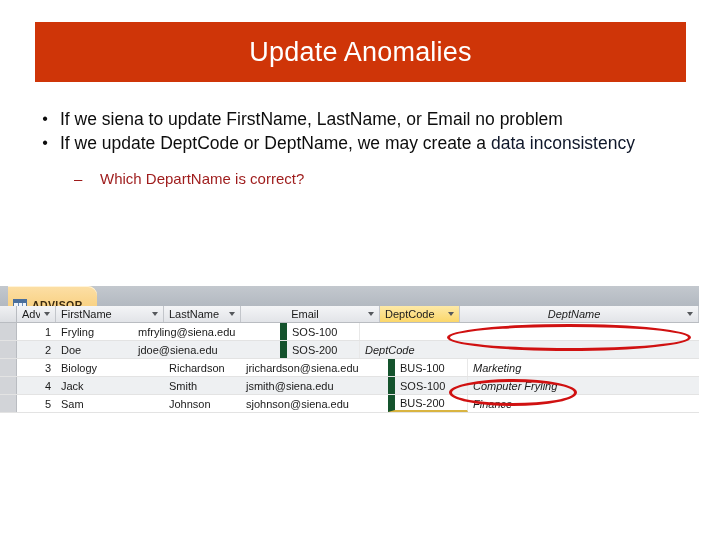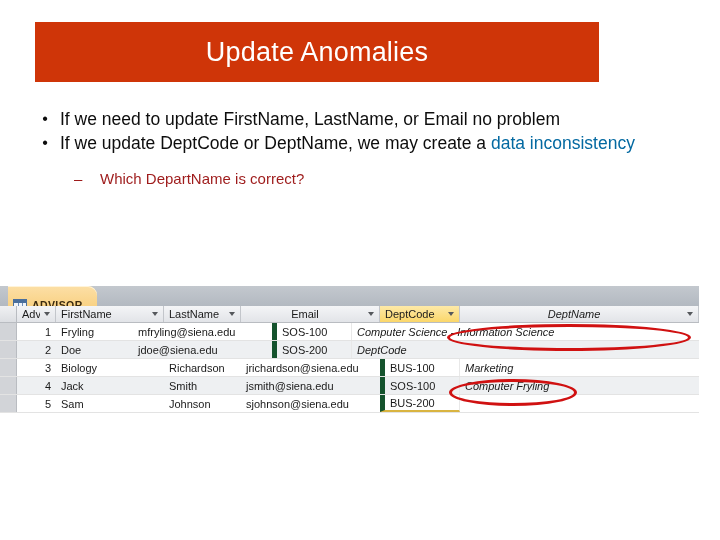--- a/index.html
+++ b/index.html
@@ -14,21 +14,21 @@
     overflow: hidden;
     font-family: "Liberation Sans", sans-serif;
     -webkit-font-smoothing: antialiased;
   }
 
   
   #title-banner {
     position: absolute;
     left: 35px;
     top: 22px;
-    width: 564px;
+    width: 651px;
     height: 60px;
     background: #cf3508;
     display: flex;
     align-items: center;
     justify-content: center;
   }
   #title-text {
     color: #ffffff;
     font-size: 27px;
     font-weight: normal;
@@ -56,21 +56,21 @@
     width: 30px;
     flex: 0 0 30px;
     text-align: center;
     font-size: 16px;
     line-height: 1.42;
   }
   .bullet-body {
     flex: 1 1 auto;
   }
   .accent-red {
-    color: #0369a1;
+    color: #0f172a;
   }
   .sub-row {
     display: flex;
     align-items: flex-start;
     font-size: 15px;
     color: #9e1b1b;
     line-height: 1.3;
     margin-top: 14px;
     margin-left: 40px;
   }
@@ -201,21 +201,21 @@
     width: 0; height: 0;
     border-left: 3.5px solid transparent;
     border-right: 3.5px solid transparent;
     border-top: 4px solid #55585c;
   }
   .hdr-selected {
     background: linear-gradient(to bottom, #fde9a8 0%, #fbd76a 100%) !important;
   }
   .row-odd  { background: #ffffff; }
   .row-even { background: #eef0f2; }
-  .code-cell { border-left: 5px solid #14532d; border-right: 1px solid #e8e8e8; }
+  .code-cell { border-left: 7px solid #14532d; border-right: 1px solid #e8e8e8; margin-left: 8px; }
   .code-under { border-bottom: 2px solid #d9b441; }
 
   
   .annot-ellipse {
     position: absolute;
     border: 3px solid #d01111;
     border-radius: 50%;
     box-sizing: border-box;
     pointer-events: none;
   }
@@ -237,21 +237,21 @@
 
 <div id="title-banner">
   <div id="title-text">Update Anomalies</div>
 </div>
 
 <div id="bullets">
 
   <div class="bullet-row">
     <div class="bullet-marker">•</div>
     <div class="bullet-body">
-      <span>If we need to update FirstName, LastName, or Email no problem</span>
+      <span>If we siena to update FirstName, LastName, or Email no problem</span>
     </div>
   </div>
 
   <div class="bullet-row">
     <div class="bullet-marker">•</div>
     <div class="bullet-body">
       <span>If we update DeptCode or DeptName, we may create a </span><span class="accent-red">data inconsistency</span>
     </div>
   </div>
 
@@ -300,21 +300,20 @@
         <span class="arrow"></span>
       </div>
     </div>
 
     <div class="grid-row row-odd">
       <div class="sel-strip"></div>
       <div class="cell c-id">1</div>
       <div class="cell c-last">Fryling</div>
       <div class="cell c-email">mfryling@siena.edu</div>
       <div class="cell c-code code-cell">SOS-100</div>
-      <div class="cell c-dept">Computer Science - Information Science</div>
     </div>
 
     <div class="grid-row row-even">
       <div class="sel-strip"></div>
       <div class="cell c-id">2</div>
       <div class="cell c-last">Doe</div>
       <div class="cell c-email">jdoe@siena.edu</div>
       <div class="cell c-code code-cell">SOS-200</div>
       <div class="cell c-dept">DeptCode</div>
     </div>
@@ -339,19 +338,20 @@
       <div class="cell c-dept">Computer Fryling</div>
     </div>
 
     <div class="grid-row row-odd">
       <div class="sel-strip"></div>
       <div class="cell c-id">5</div>
       <div class="cell c-first">Sam</div>
       <div class="cell c-last">Johnson</div>
       <div class="cell c-email">sjohnson@siena.edu</div>
       <div class="cell c-code code-cell code-under">BUS-200</div>
+      <div class="cell c-dept">Finance</div>
     </div>
 
   </div>
 </div>
 
 <div class="annot-ellipse" id="ellipse-1"></div>
 <div class="annot-ellipse" id="ellipse-2"></div>
 
 </body></html>

